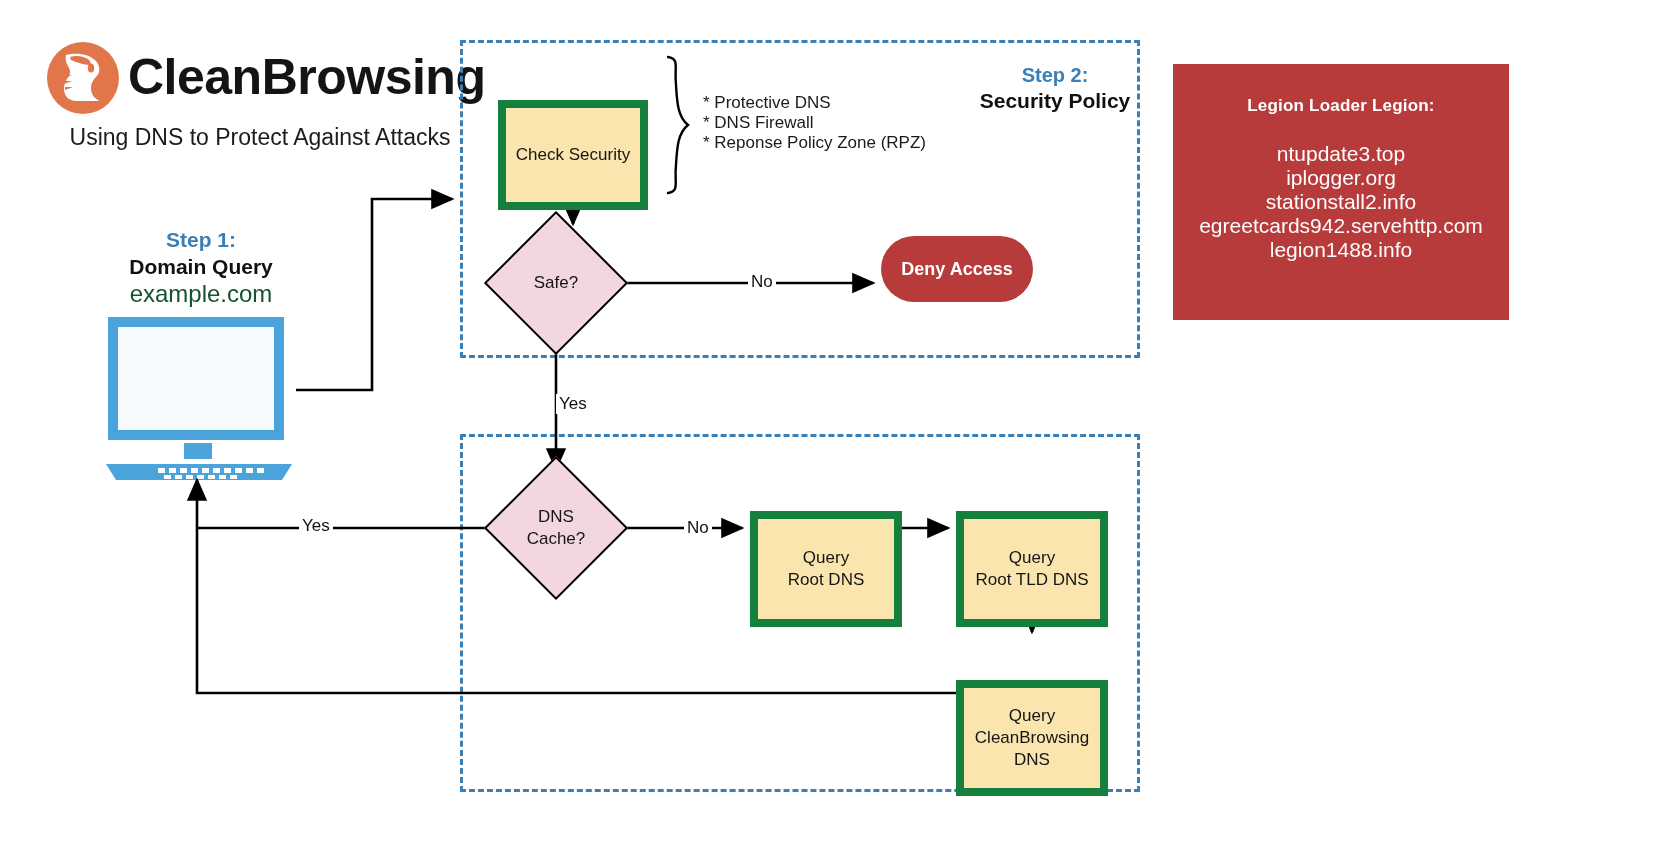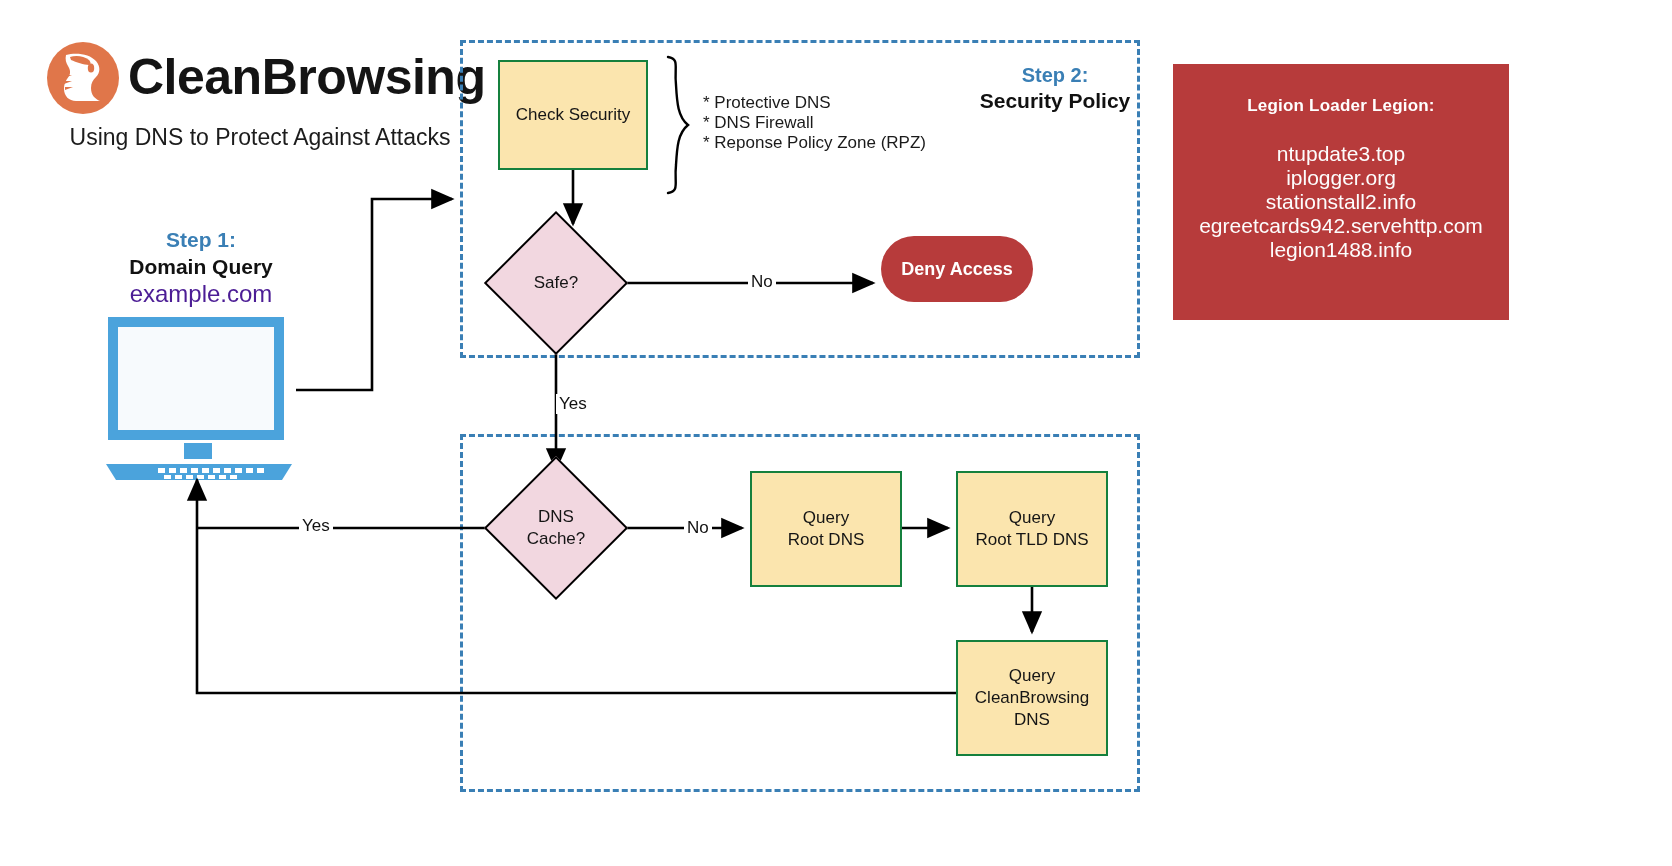--- a/index.html
+++ b/index.html
@@ -29,21 +29,21 @@
   }
   #brand-tagline {
     left: 50px; top: 124px; width: 420px;
     text-align: center; font-size: 23px; color: #1c1c1c; white-space: nowrap;
   }
 
   
   #step1-block { left: 76px; top: 226px; width: 250px; text-align: center; line-height: 27px; }
   .step-kicker { font-size: 21px; font-weight: bold; color: #3a7fb5; }
   .step-title  { font-size: 21px; font-weight: bold; color: #111111; }
-  #step1-domain { font-size: 24px; color: #4c1d95; }
+  #step1-domain { font-size: 24px; color: #14532d; }
 
   
   #computer { left: 106px; top: 317px; width: 190px; height: 163px; }
 
   
   .zone {
     border: 3px dashed #3a7fb5;
     background: transparent;
     box-sizing: border-box;
   }
@@ -54,25 +54,25 @@
   #step2-block { left: 910px; top: 62px; width: 290px; text-align: center; line-height: 26px; }
   #step2-block .step-kicker { font-size: 20px; }
   #step2-block .step-title  { font-size: 21px; }
   #step3-block { left: 455px; top: 718px; width: 278px; text-align: center; line-height: 29px; }
   #step3-block .step-kicker { font-size: 20px; }
   #step3-block .step-title  { font-size: 22px; }
 
   
   .node-box {
     background: #fbe5ae;
-    border: 2px solid #15803d;
+    border: 8px solid #15803d;
     box-sizing: border-box;
     display: flex; align-items: center; justify-content: center;
     text-align: center;
-    font-size: 17px; color: #151515; line-height: 22px;
+    font-size: 17px; color: #151515; line-height: 22px; margin-top: 40px;
   }
   #node-check-security { left: 498px; top: 60px;  width: 150px; height: 110px; }
   #node-query-root     { left: 750px; top: 471px; width: 152px; height: 116px; }
   #node-query-tld      { left: 956px; top: 471px; width: 152px; height: 116px; }
   #node-query-auth     { left: 956px; top: 640px; width: 152px; height: 116px; }
 
   .node-diamond-wrap { }
   .node-diamond-shape {
     position: absolute; left: 0; top: 0;
     width: 100%; height: 100%;

